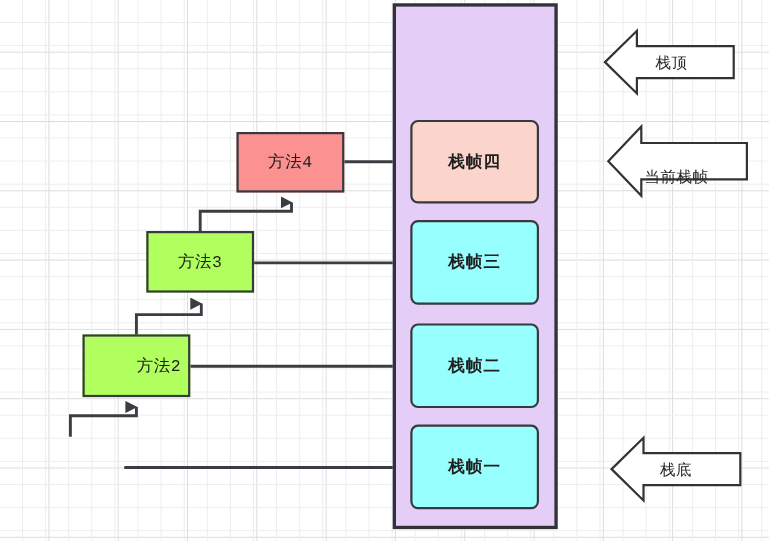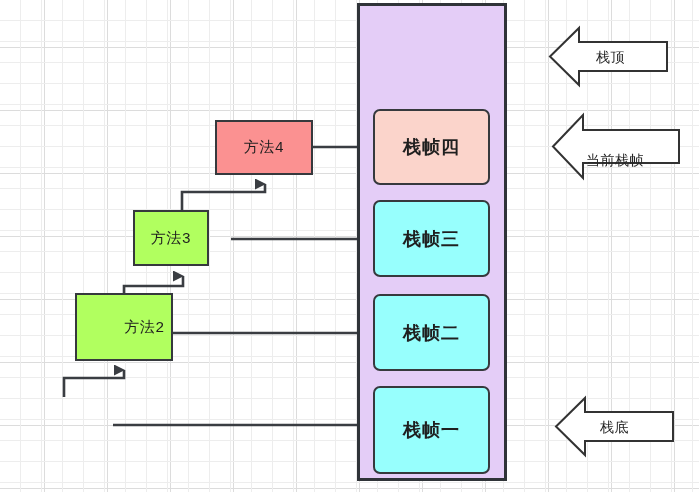--- a/index.html
+++ b/index.html
@@ -47,21 +47,21 @@
   .method-green { background: #b1ff5f; }
   .method-red   { background: #fb9191; }
 
   .stack-container {
     border: 3px solid #2f3338;
     background: #e4cdf7;
   }
   .frame-box {
     border: 2.5px solid #36393d;
     border-radius: 7px;
-    font-size: 18px;
+    font-size: 15px;
     font-weight: bold;
     letter-spacing: 1px;
   }
   .frame-cyan { background: #97fffd; }
   .frame-pink { background: #fbd4cb; }
 
   .anno-label {
     position: absolute;
     font-size: 14px;
     color: #262626;
@@ -108,31 +108,31 @@
 
   <div class="node frame-box frame-pink" style="left:373px; top:109px; width:117px; height:76px;">
     <span>栈帧四</span>
   </div>
   <div class="node frame-box frame-cyan" style="left:373px; top:294px; width:117px; height:77px;">
     <span>栈帧二</span>
   </div>
   <div class="node frame-box frame-cyan" style="left:373px; top:200px; width:117px; height:77px;">
     <span>栈帧三</span>
   </div>
-  <div class="node frame-box frame-cyan" style="left:373px; top:386px; width:117px; height:88px;">
+  <div class="node frame-box frame-cyan" style="left:373px; top:386px; width:117px; height:77px;">
     <span>栈帧一</span>
   </div>
 
   <div class="node method-box method-red" style="left:215px; top:120px; width:98px; height:55px;">
     <span>方法4</span>
   </div>
-  <div class="node method-box method-green" style="left:133px; top:210px; width:76px; height:56px;">
+  <div class="node method-box method-green" style="left:133px; top:210px; width:98px; height:56px;">
     <span>方法3</span>
   </div>
-  <div class="node method-box method-green" style="left:75px; top:293px; width:98px; height:68px;padding-left:41px;">
+  <div class="node method-box method-green" style="left:75px; top:304px; width:98px; height:57px;padding-left:41px;">
     <span>方法2</span>
   </div>
 
   <div class="anno-label" style="left:596px; top:49px;">栈顶</div>
   <div class="anno-label" style="left:586px; top:152px;">当前栈帧</div>
   <div class="anno-label" style="left:600px; top:419px;">栈底</div>
 
 </div>
 
 </body></html>

